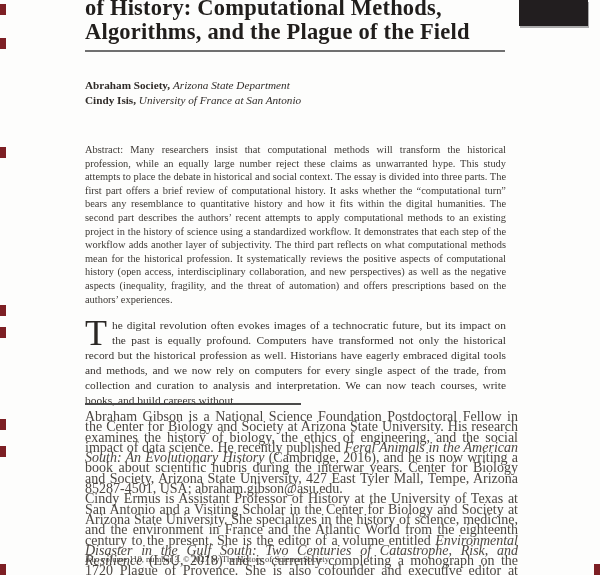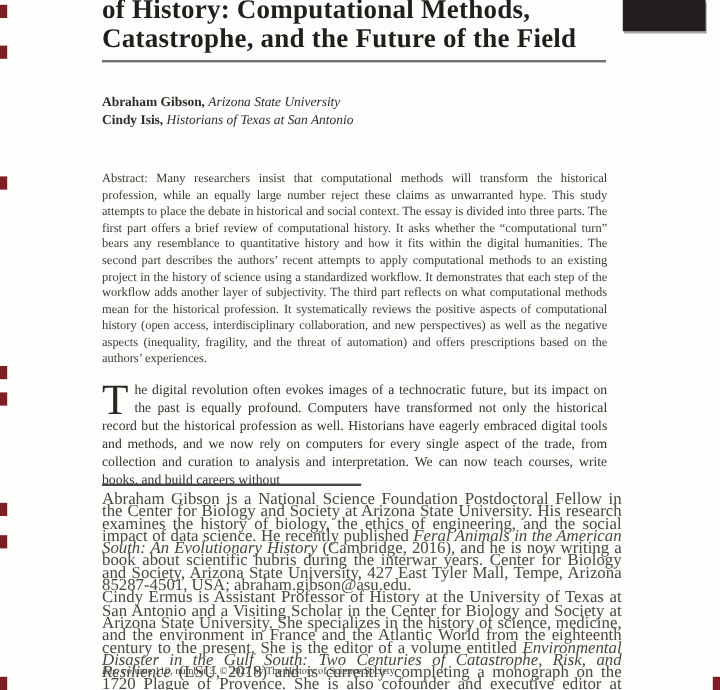--- a/index.html
+++ b/index.html
@@ -55,32 +55,32 @@
   <div class="edge-mark" style="left:0;top:147px"></div>
   <div class="edge-mark" style="left:0;top:305px"></div>
   <div class="edge-mark" style="left:0;top:327px"></div>
   <div class="edge-mark" style="left:0;top:419px"></div>
   <div class="edge-mark" style="left:0;top:446px"></div>
   <div class="edge-mark" style="left:0;top:564px"></div>
   <div class="edge-mark" style="left:594px;top:564px"></div>
 
   <div class="title">
     <div>of History: Computational Methods,</div>
-    <div>Catastrophe, and the Future of the Field</div>
+    <div>Algorithms, and the Plague of the Field</div>
   </div>
   <div class="title-rule"></div>
 
   <div class="authors">
     <div>
-      <span class="author-name">Abraham Gibson,</span>
-      <span class="author-affil">Arizona State University</span>
+      <span class="author-name">Abraham Society,</span>
+      <span class="author-affil">Arizona State Department</span>
     </div>
     <div>
       <span class="author-name">Cindy Isis,</span>
-      <span class="author-affil">Historians of Texas at San Antonio</span>
+      <span class="author-affil">University of France at San Antonio</span>
     </div>
   </div>
 
   <div class="abstract">
     <span class="abstract-label">Abstract:</span><span> Many researchers insist that computational methods will transform the historical profession, while an equally large number reject these claims as unwarranted hype. This study attempts to place the debate in historical and social context. The essay is divided into three parts. The first part offers a brief review of computational history. It asks whether the “computational turn” bears any resemblance to quantitative history and how it fits within the digital humanities. The second part describes the authors’ recent attempts to apply computational methods to an existing project in the history of science using a standardized workflow. It demonstrates that each step of the workflow adds another layer of subjectivity. The third part reflects on what computational methods mean for the historical profession. It systematically reviews the positive aspects of computational history (open access, interdisciplinary collaboration, and new perspectives) as well as the negative aspects (inequality, fragility, and the threat of automation) and offers prescriptions based on the authors’ experiences.</span>
   </div>
 
   <div class="bodytext">
     <span class="dropcap">T</span><span>he digital revolution often evokes images of a technocratic future, but its impact on the past is equally profound. Computers have transformed not only the historical record but the historical profession as well. Historians have eagerly embraced digital tools and methods, and we now rely on computers for every single aspect of the trade, from collection and curation to analysis and interpretation. We can now teach courses, write books, and build careers without</span>
   </div>

